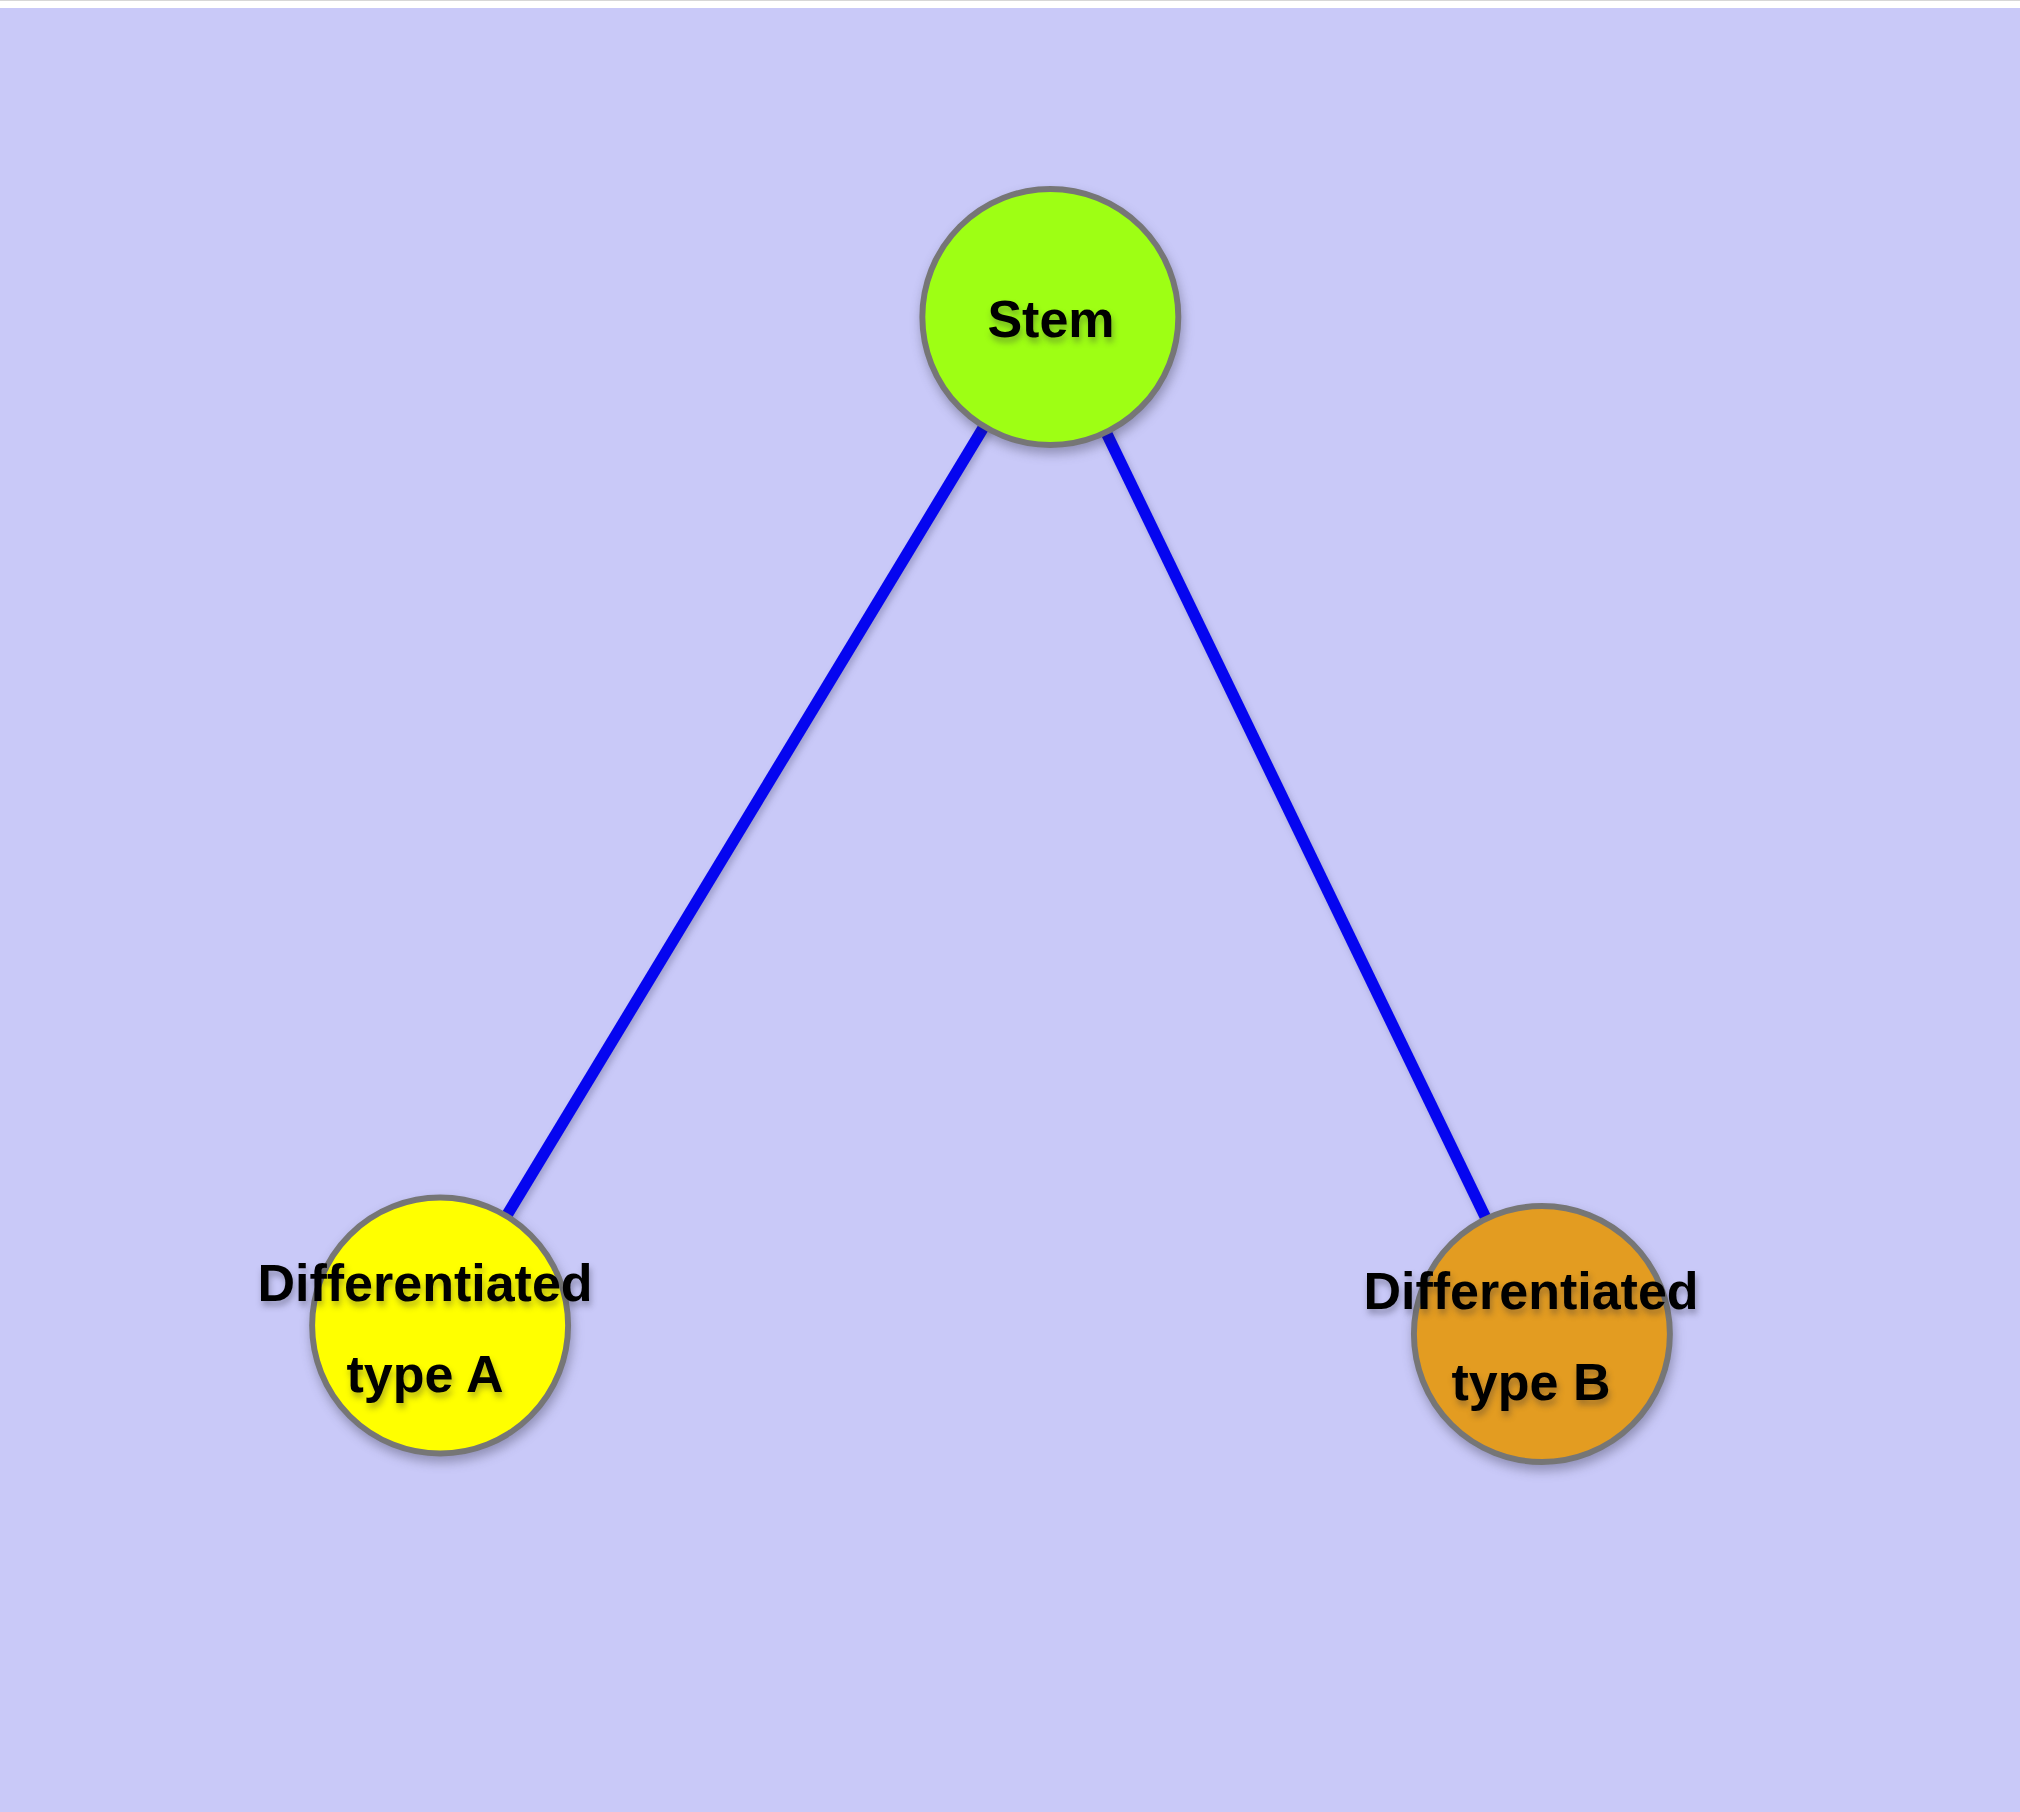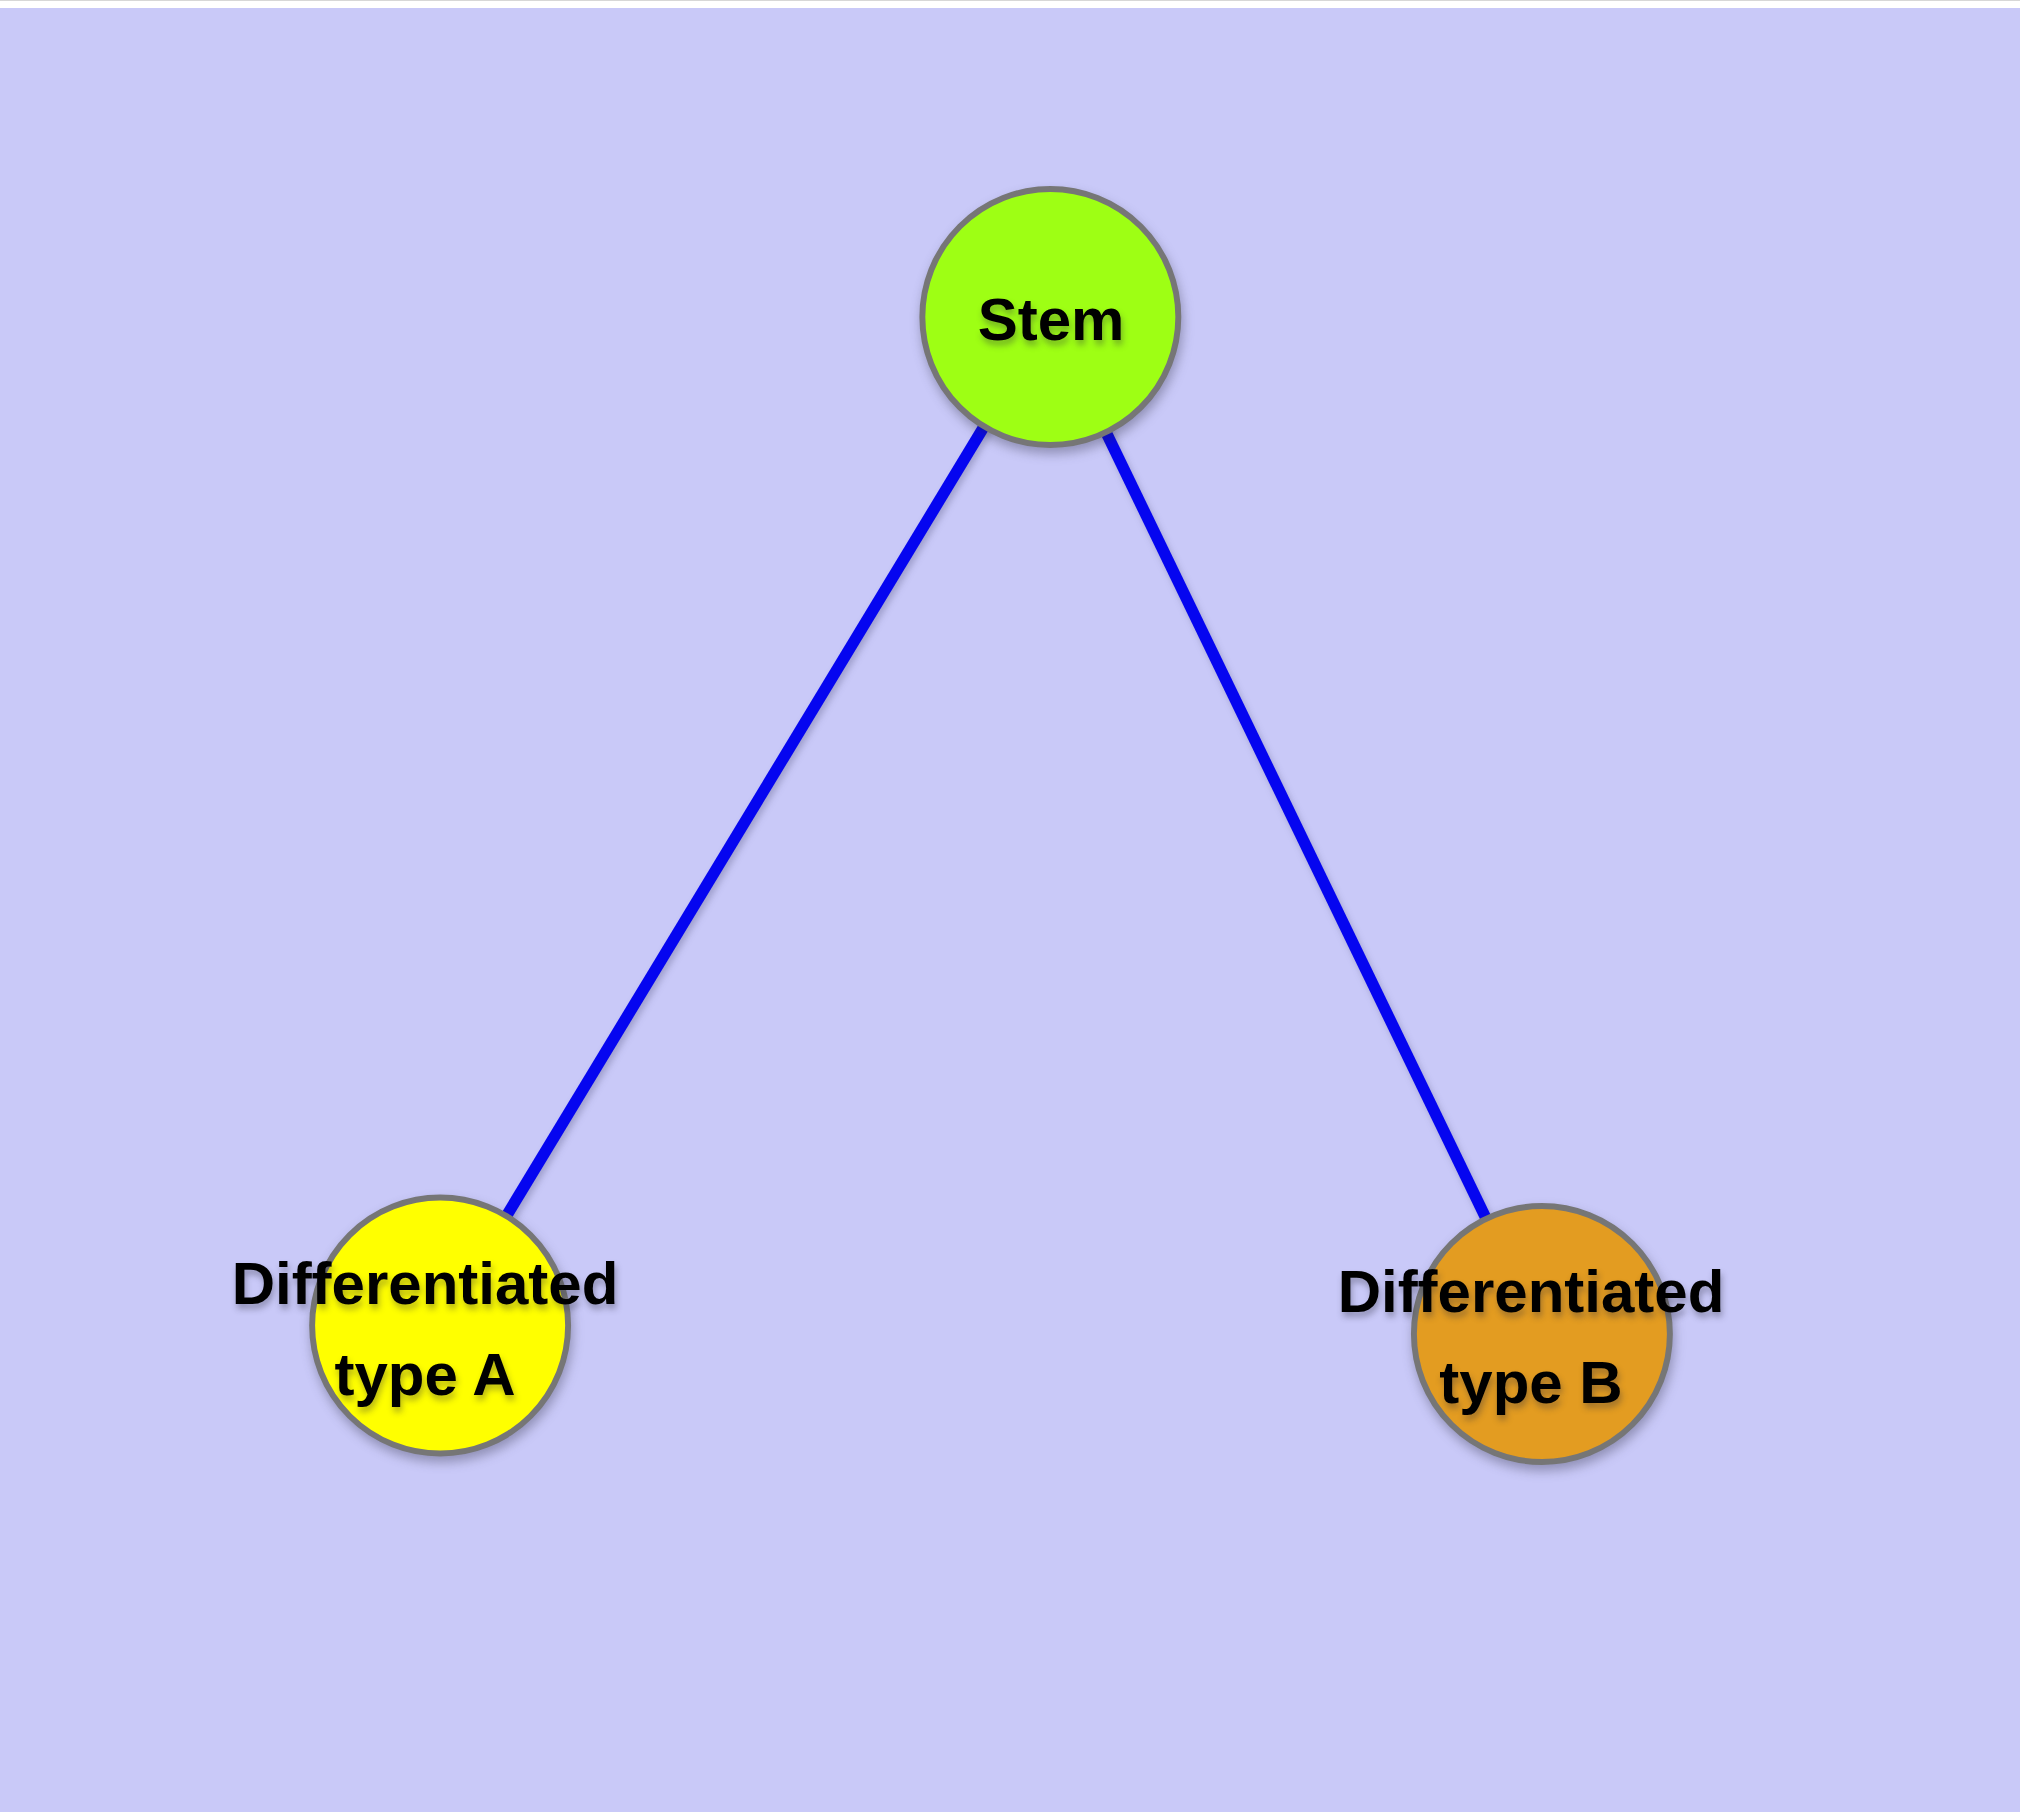--- a/index.html
+++ b/index.html
@@ -39,21 +39,21 @@
   }
   .node-circle {
     stroke-width: 7;
     filter: drop-shadow(2px 7px 6px rgba(40,40,60,0.35));
   }
   .node-label {
     position: absolute;
     transform: translate(-50%, -50%);
     width: max-content;
     text-align: center;
-    font-size: 60px;
+    font-size: 52px;
     line-height: 91px;
     font-weight: bold;
     color: #000000;
     white-space: pre-line;
     text-shadow: 1.7px 5.1px 6.8px rgba(40,40,60,0.35);
     z-index: 2;
   }
 </style>
 </head>
 <body>

